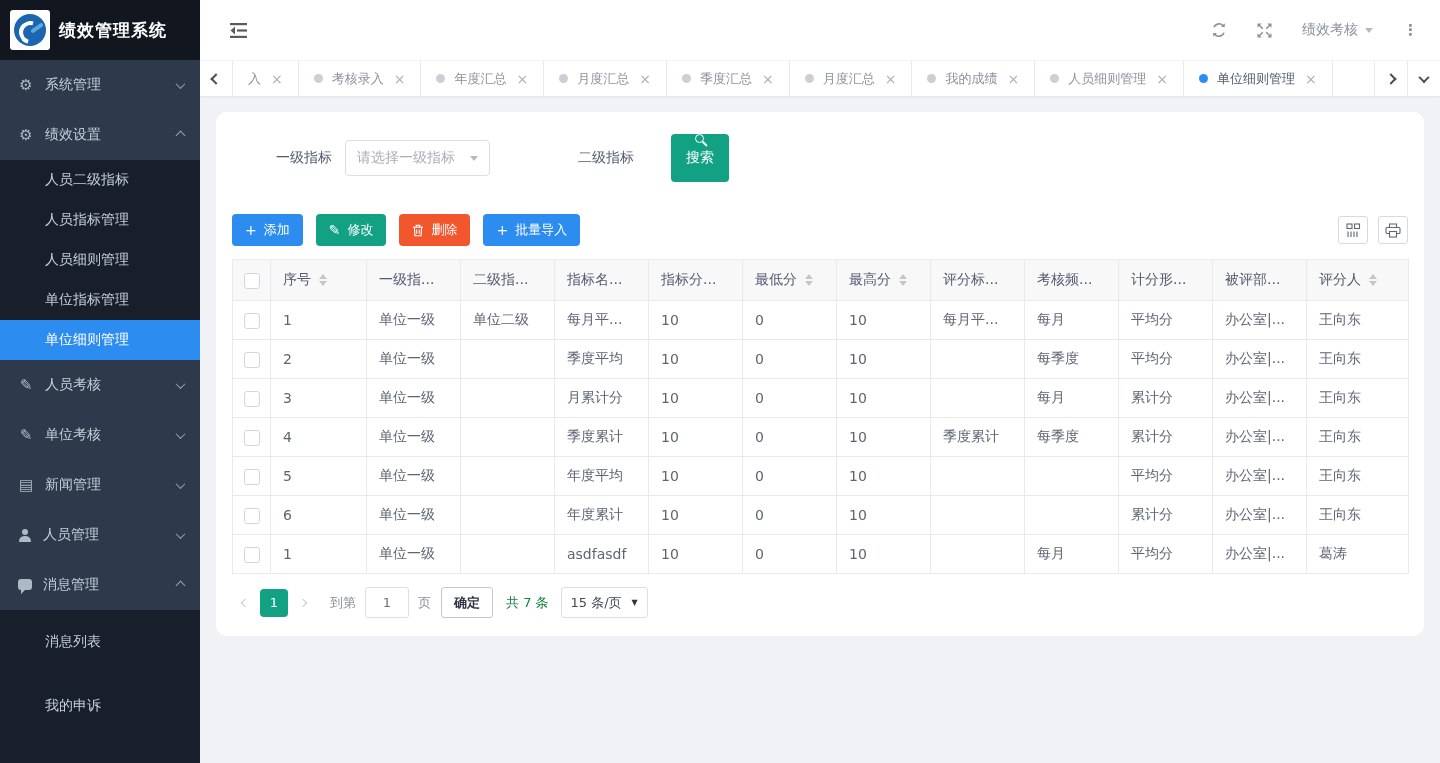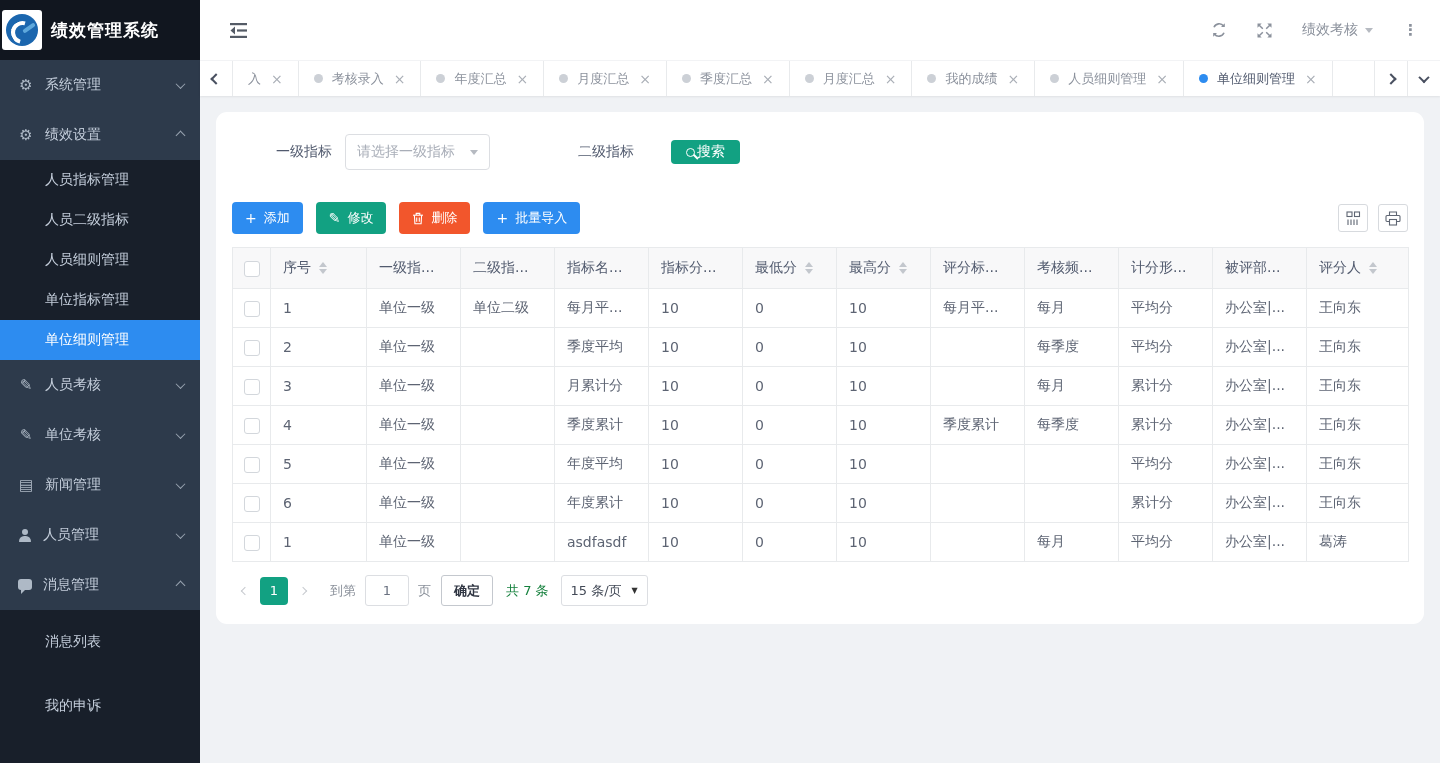--- a/index.html
+++ b/index.html
@@ -2,21 +2,21 @@
 <html style="--primary: #2d8cf0; --active-blue: #2d8cf0; --teal: #12a182; --danger: #f2562c; --sidebar-bg: #2d3a4b; --sidebar-sub-bg: #181f2a; --logo-bg: #11161f; --content-bg: #f0f2f5; --border: #e8eaec; --text: #515a6e; --muted: #8b919c;"><head>
 <meta charset="utf-8">
 <style>
   * { margin:0; padding:0; box-sizing:border-box; }
   html,body { width:1440px; height:763px; overflow:hidden; }
   body { font-family:"DejaVu Sans","Liberation Sans",sans-serif; background:#f0f2f5; }
   .app { display:flex; width:1440px; height:763px; }
 
   
   .sidebar { width:200px; background:var(--sidebar-bg); color:#bfcbd9; flex:none; overflow:hidden; }
-  .logo { height:60px; background:var(--logo-bg); display:flex; align-items:center; padding-left:2px; gap:9px; }
+  .logo { height:60px; background:var(--logo-bg); display:flex; align-items:center; padding-left:10px; gap:9px; }
   .logo-tile { width:40px; height:40px; background:#fff; border-radius:3px; display:flex; align-items:center; justify-content:center; flex:none; }
   .logo-ball { width:32px; height:32px; border-radius:50%; background:#1b66ae; position:relative; overflow:hidden; }
   .logo-ball::before { content:""; position:absolute; left:5px; top:7px; width:15px; height:15px; border:4px solid #fff; border-color:#fff transparent transparent #fff; border-radius:50%; transform:rotate(-30deg); }
   .logo-ball::after { content:""; position:absolute; right:2px; top:12px; width:14px; height:4px; background:#5ea8dc; transform:rotate(-35deg); border-radius:2px; }
   .logo-title { color:#fff; font-size:17px; font-weight:bold; letter-spacing:1px; }
   .side-item { height:50px; display:flex; align-items:center; gap:11px; padding:0 16px 0 18px; font-size:14px; cursor:pointer; color:#c4cedb; }
   .side-item .glabel { flex:1; }
   .gicon { width:16px; text-align:center; font-size:15px; color:#aeb9c6; flex:none; font-style:normal; }
   .submenu { background:var(--sidebar-sub-bg); }
   .submenu:last-child { padding-bottom:30px; }
@@ -61,21 +61,21 @@
 
   
   .content { flex:1; background:var(--content-bg); padding:16px; overflow:hidden; }
   .panel { background:#fff; border-radius:11px; padding:22px 16px 18px; }
 
   .filter-row { display:flex; align-items:center; padding-left:44px; }
   .f-label { font-size:14px; color:#515a6e; margin-right:13px; }
   .f-label.g2 { margin-left:88px; }
   .select { width:145px; height:36px; border:1px solid #dcdee2; border-radius:4px; background:#fff; display:flex; align-items:center; justify-content:space-between; padding:0 11px; font-size:14px; color:#a9aeb8; cursor:pointer; }
   .select.wide { width:190px; }
-  .btn-search { margin-left:24px; height:24px; padding:0 15px; background:var(--teal); color:#fff; border:none; border-radius:4px; font-size:14px; display:flex; align-items:center; cursor:pointer; font-family:inherit; }
+  .btn-search { margin-left:24px; height:48px; padding:0 15px; background:var(--teal); color:#fff; border:none; border-radius:4px; font-size:14px; display:flex; align-items:center; gap:6px; cursor:pointer; font-family:inherit;flex-direction:column; }
   .i-search { width:9px; height:9px; border:1.5px solid #fff; border-radius:50%; position:relative; display:inline-block; margin-right:2px; }
   .i-search::after { content:""; position:absolute; width:6px; height:1.5px; background:#fff; transform:rotate(45deg); right:-5px; bottom:-2px; }
 
   .toolbar { margin-top:32px; display:flex; align-items:center; }
   .btn { height:32px; border:none; border-radius:4px; color:#fff; font-size:13px; padding:0 13px; display:flex; align-items:center; gap:7px; margin-right:13px; cursor:pointer; font-family:inherit; }
   .btn .bic { font-size:14px; font-style:normal; }
   .btn.blue { background:var(--primary); }
   .btn.teal { background:var(--teal); }
   .btn.orange { background:var(--danger); }
   .spacer { flex:1; }
@@ -121,24 +121,24 @@
           <span class="glabel">系统管理</span>
           <i class="chev down"></i>
         </div>
         <div class="side-item">
           <i class="gicon">⚙</i>
           <span class="glabel">绩效设置</span>
           <i class="chev up"></i>
         </div>
         <div class="submenu">
           <div class="sub-item">
+            <span>人员二级指标</span>
+          </div>
+          <div class="sub-item">
             <span>人员指标管理</span>
-          </div>
-          <div class="sub-item">
-            <span>人员二级指标</span>
           </div>
           <div class="sub-item">
             <span>人员细则管理</span>
           </div>
           <div class="sub-item">
             <span>单位指标管理</span>
           </div>
           <div class="sub-item active">
             <span>单位细则管理</span>
           </div>

